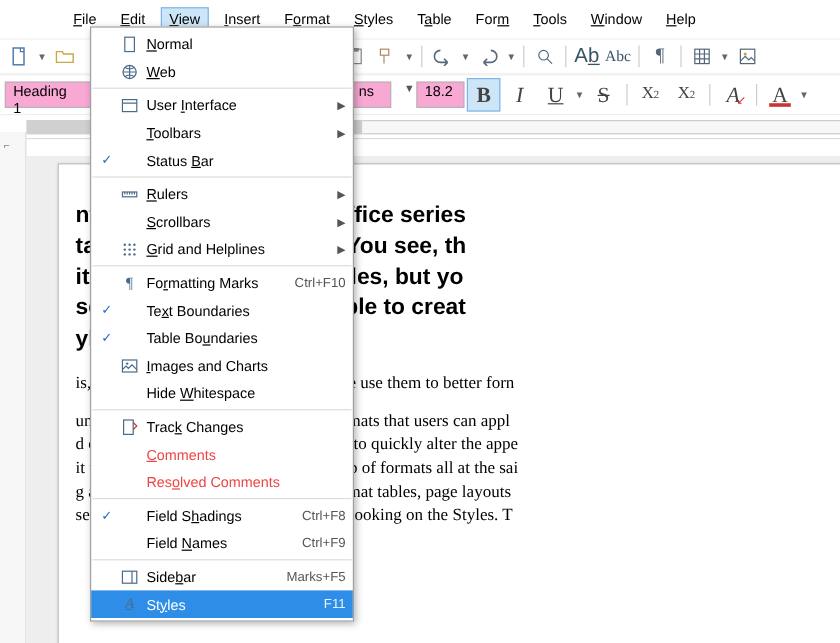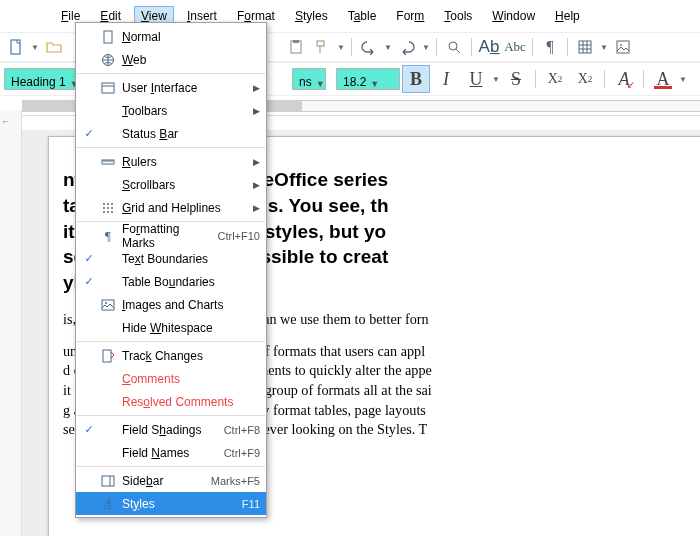--- a/index.html
+++ b/index.html
@@ -46,26 +46,27 @@
   }
   .tbtn {
     width: 24px; height: 24px;
     display: flex; align-items: center; justify-content: center;
     cursor: default;
     color: #555;
   }
   .tbtn svg { width: 16px; height: 16px; }
   .tsep { width: 1px; height: 18px; background: #ccc; margin: 0 3px; }
   .tdrop {
-    display: flex; align-items: flex-end;
+    display: flex; align-items: flex-start;
     border: 1px solid #b5b5b5;
     height: 22px;
-    background: #5eead4;
+    background: #f9a8d4;
     padding: 0 2px 0 6px;
     font-size: 12px;
+    gap: 21px;
   }
   .tdrop .arr { margin-left: 4px; font-size: 9px; color: #555; }
 
   .toolbar2 .tdrop.wide { width: 88px; }
   .toolbar2 { height: 34px; }
   .toolbar2 .txtbtn {
     width: 28px; height: 28px;
     display: flex; align-items: center; justify-content: center;
     font-family: "Times New Roman", serif;
     font-size: 18px;
@@ -127,21 +128,21 @@
     font-family: "Liberation Serif", "Times New Roman", serif;
     font-size: 14.2px;
     line-height: 1.38;
     margin-bottom: 12px;
   }
 
   
   .dropdown {
     position: absolute;
     left: 75px; top: 22px;
-    width: 192px;
+    width: 220px;
     background: #fff;
     border: 1px solid #a0a0a0;
     box-shadow: 2px 2px 6px rgba(0,0,0,0.3);
     z-index: 100;
     padding: 2px 0;
   }
   .mitem {
     display: flex;
     align-items: center;
     height: 23px;
@@ -265,21 +266,21 @@
 <div class="toolbar toolbar2">
   <div class="tdrop wide">
     <span>Heading 1</span>
     <span class="arr">▼</span>
   </div>
   <div style="flex:0 0 196px"></div>
   <div class="tdrop" style="width:34px">
     <span>ns</span>
     <span class="arr">▼</span>
   </div>
-  <div class="tdrop" style="width:64px;margin-left:8px">
+  <div class="tdrop" style="width:40px;margin-left:19px">
     <span>18.2</span>
     <span class="arr">▼</span>
   </div>
   <div class="txtbtn active" style="font-weight:bold">B</div>
   <div class="txtbtn" style="font-style:italic">I</div>
   <div class="txtbtn">
       <span style="text-decoration:underline">U</span>
     </div>
   <div style="width:8px;font-size:8px;color:#666">▼</div>
   <div class="txtbtn">

